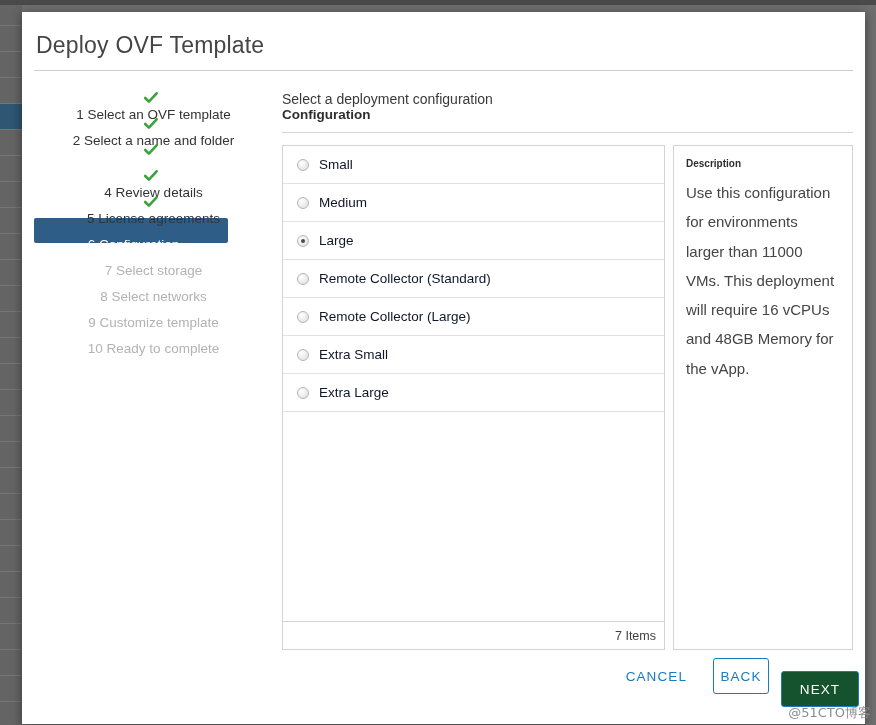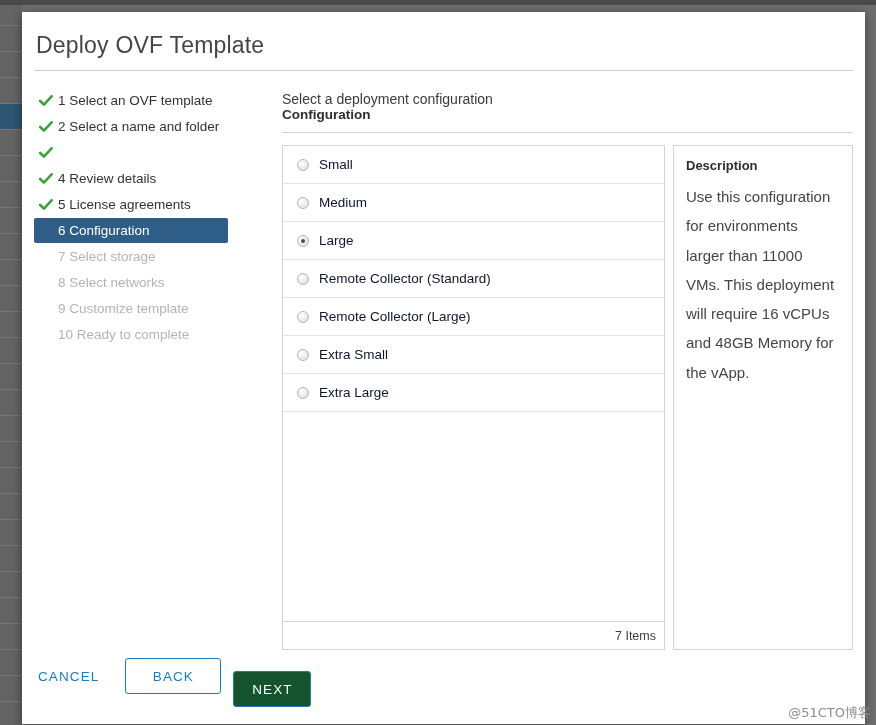--- a/index.html
+++ b/index.html
@@ -82,20 +82,21 @@
 
   .nav-step {
     display: flex;
     align-items: center;
     height: 25px;
     padding-left: 5px;
     font-size: 13.5px;
     color: #3b3b3b;
     margin-bottom: 1px;
     border-radius: 2px;
+    flex-direction: column;
   }
   .nav-step .check {
     width: 19px;
     flex: 0 0 19px;
     display: flex;
     align-items: center;
   }
   .nav-step .nav-label { white-space: nowrap; }
 
   .nav-step.done .nav-label { color: #333333; }
@@ -189,40 +190,41 @@
 
   
   #description-panel {
     flex: 1 1 auto;
     margin-left: 8px;
     border: 1px solid #d3d3d3;
     padding: 12px 12px 0 12px;
     background: #fff;
   }
   #description-heading {
-    font-size: 13px;
+    font-size: 10px;
     font-weight: bold;
     color: #2e2e2e;
     margin-bottom: 9px;
   }
   #description-text {
     font-size: 15px;
     color: #454545;
     line-height: 1.95;
   }
 
   
   #footer {
     position: absolute;
     left: 0;
     bottom: 0;
     width: 843px;
     height: 96px;
     display: flex;
     align-items: center;
+    justify-content: flex-end;
     padding-right: 6px;
   }
 
   .btn {
     font-size: 13.5px;
     letter-spacing: 1.1px;
     height: 36px;
     display: inline-flex;
     align-items: center;
     justify-content: center;
@@ -233,21 +235,21 @@
     color: #1a7bc0;
     background: transparent;
     border: none;
     padding: 0 16px;
     margin-right: 10px;
   }
   #back-button {
     color: #1a7bc0;
     background: #ffffff;
     border: 1px solid #1a7bc0;
-    width: 96px;
+    width: 56px;
     margin-right: 12px;
   }
   #next-button {
     color: #ffffff;
     background: #14532d;
     border: 1px solid #1a7bc0;
     width: 78px;
     margin-top: 26px;
   }
 

